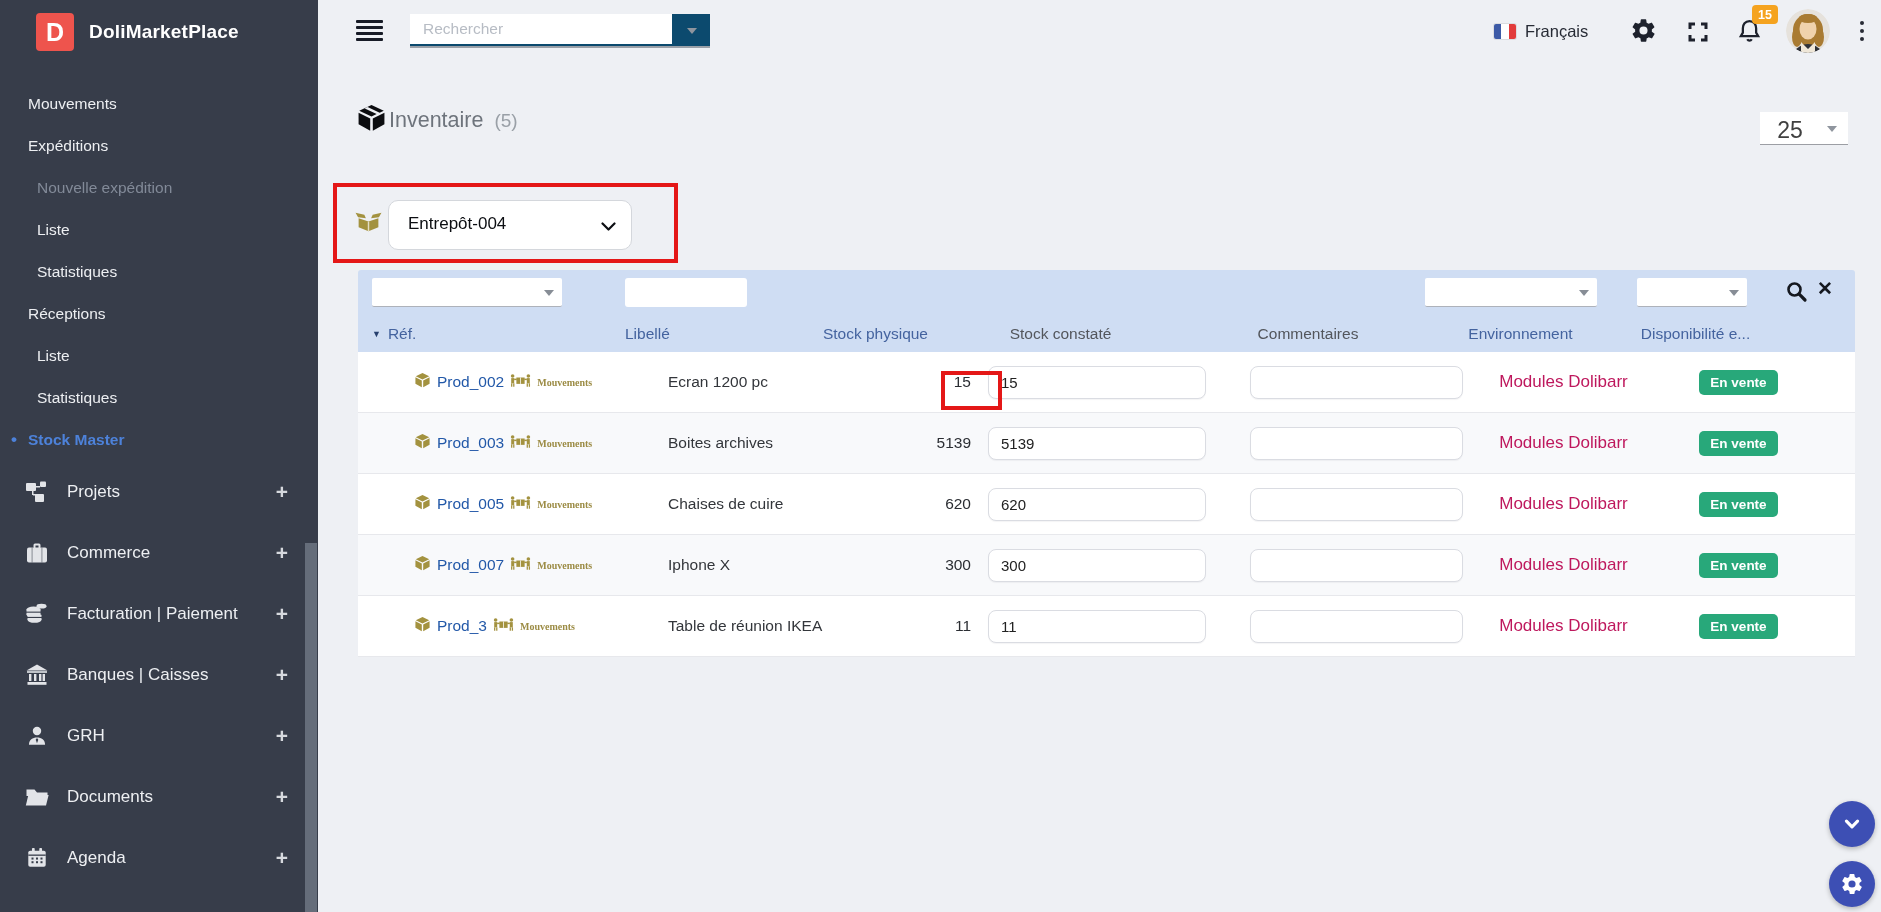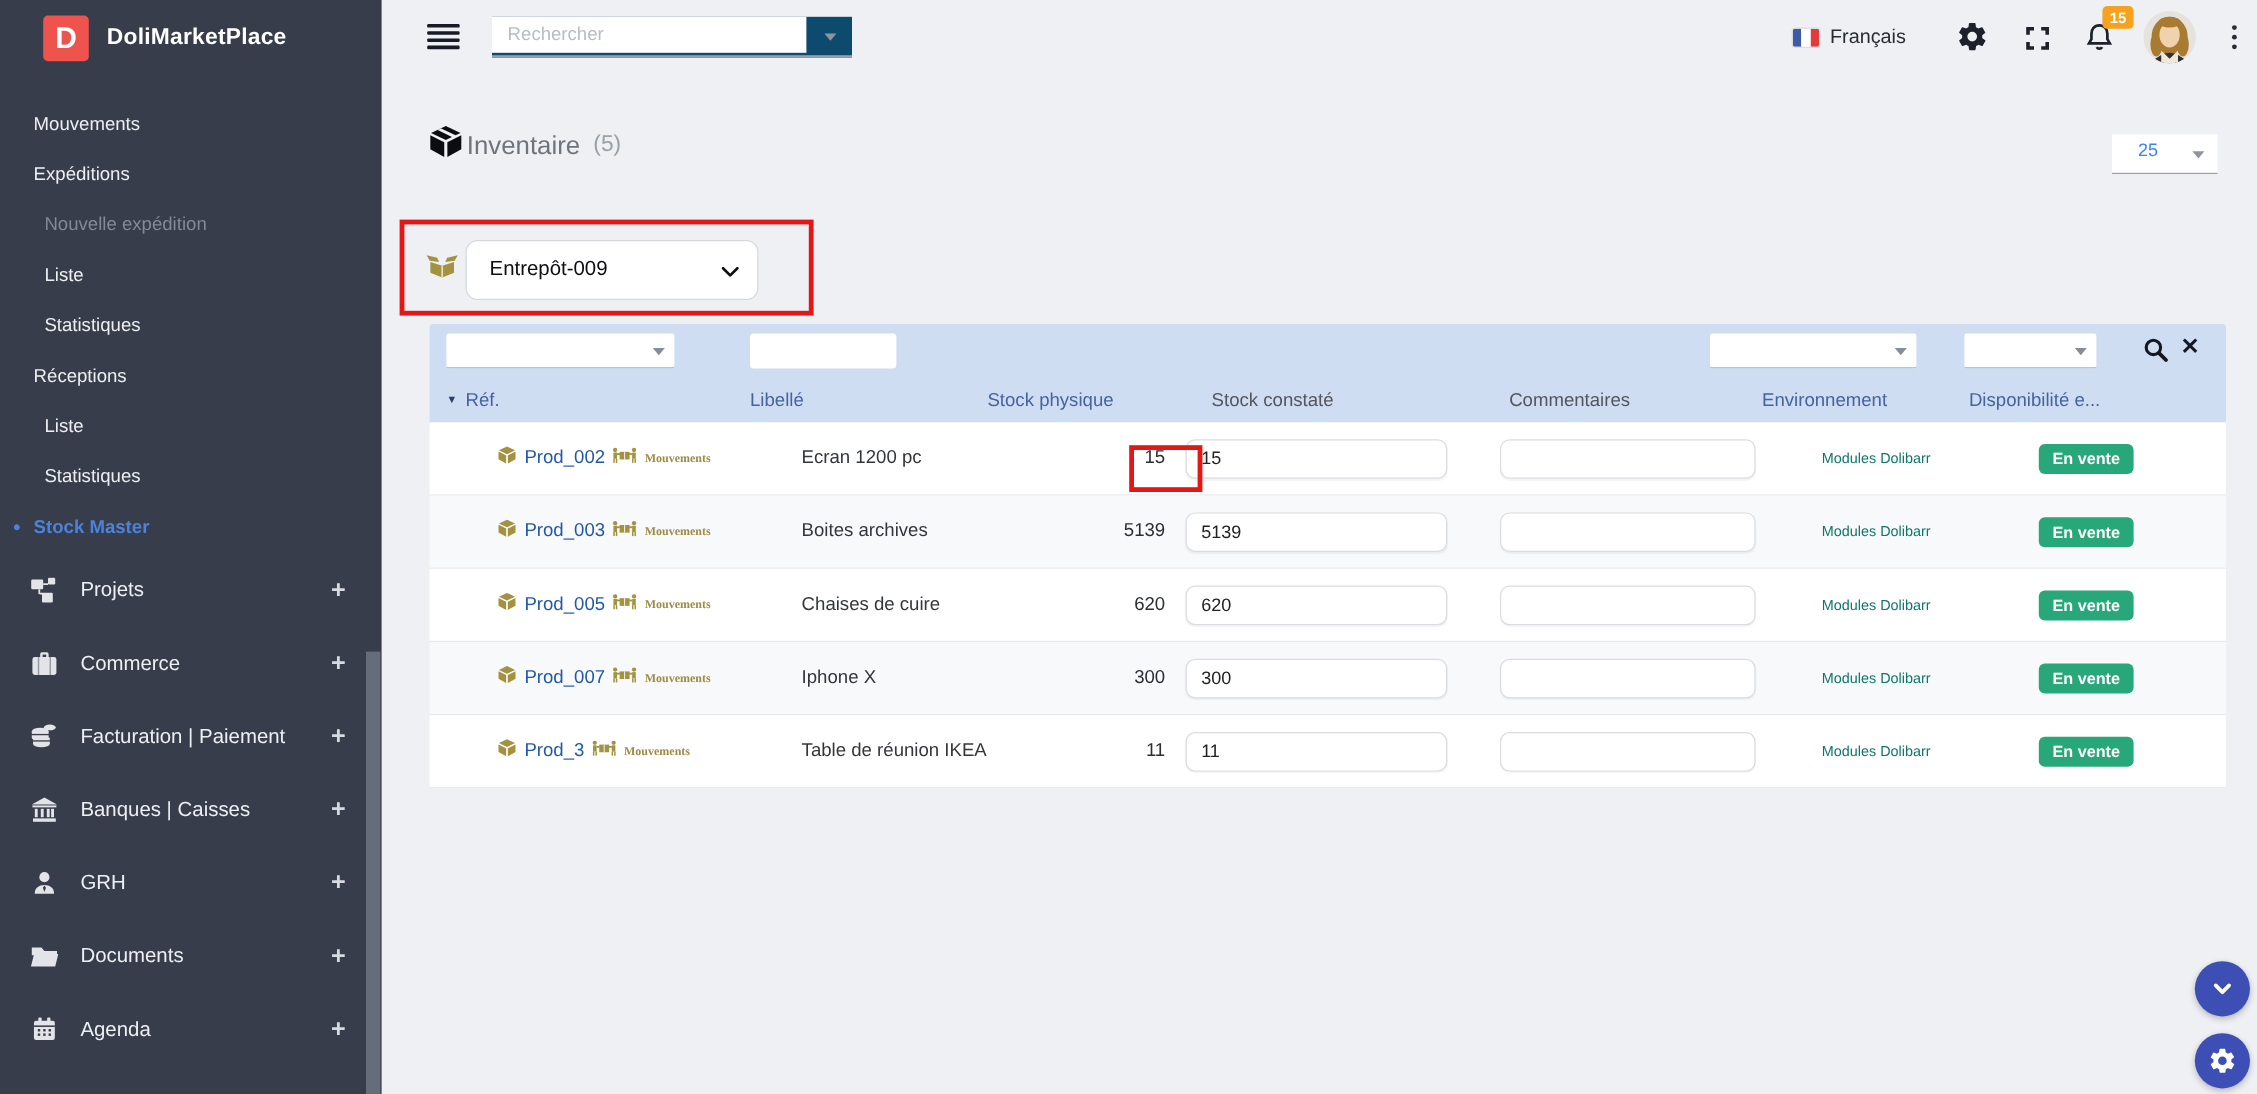--- a/index.html
+++ b/index.html
@@ -41,21 +41,21 @@
   .badge { position:absolute; left:1752px; top:5px; min-width:26px; height:19px; background:#f5a31f; border-radius:4px; color:#fff; font-size:12.5px; font-weight:bold; display:flex; align-items:center; justify-content:center; z-index:6; }
   .avatar { position:absolute; left:1786px; top:9px; width:44px; height:44px; border-radius:50%; overflow:hidden; cursor:pointer; }
   .kebab { position:absolute; left:1860px; top:21px; display:flex; flex-direction:column; gap:4px; cursor:pointer; }
   .kebab i { width:4px; height:4px; border-radius:50%; background:#272b35; }
 
   
   .page-title { position:absolute; left:356px; top:103px; display:flex; align-items:center; }
   .page-title .txt { font-size:21.5px; color:#6e747c; margin-left:2px; }
   .page-title .cnt { font-size:19px; color:#9aa0a7; margin-left:11px; }
   .pagesize { position:absolute; left:1760px; top:112px; width:88px; height:33px; background:#fff; border-bottom:1px solid #9c9ea4; cursor:pointer; }
-  .pagesize .val { position:absolute; left:0; right:28px; top:5px; text-align:center; font-size:15px; color:#3b82f6; }
+  .pagesize .val { position:absolute; left:0; right:28px; top:5px; text-align:center; font-size:23px; color:#404040; }
   .pagesize .combo-tri { position:absolute; right:11px; top:14px; }
 
   
   .wh-icon { position:absolute; left:355px; top:210px; }
   .wh-select { position:absolute; left:388px; top:200px; width:244px; height:50px; background:#fff; border:1px solid #d4d7dc; border-radius:10px; cursor:pointer; }
   .wh-select .val { position:absolute; left:19px; top:13px; font-size:17px; color:#0c0e12; }
   .wh-select svg { position:absolute; right:15px; top:21px; }
 
   
   .table { position:absolute; left:358px; top:270px; width:1497px; }
@@ -77,21 +77,21 @@
   .trow:nth-child(odd) { background:#f8f9fb; }
   .trow:first-child { background:#fcfcfd; }
   .c-ref { padding-left:13px; display:flex; align-items:center; gap:6px; }
   .c-ref a { color:#2258a8; font-size:15.5px; text-decoration:none; cursor:pointer; }
   .mvt-lbl { font-family:"Liberation Serif", serif; font-weight:bold; font-size:10px; color:#9c8c45; cursor:pointer; }
   .c-lib { padding-left:17px; color:#33363b; font-size:15.5px; }
   .c-phys { text-align:right; color:#2b2e33; font-size:15.5px; }
   .c-inp { padding-left:17px; }
   .row-input { width:218px; height:33px; border:1px solid #dadce2; border-radius:8px; background:#fff; padding-left:12px; font-size:15px; color:#222; outline:0; font-family:"Liberation Sans",sans-serif; box-shadow:0 1px 1px rgba(30,40,60,.05); }
   .row-input.cmt { width:213px; margin-left:-3px; }
-  .c-env { text-align:center; color:#0f766e; font-size:12px; }
+  .c-env { text-align:center; color:#be185d; font-size:17px; }
   .c-dispo { text-align:center; }
   .status-badge { display:inline-block; background:#28a87a; color:#fff; font-size:13.5px; font-weight:bold; padding:5px 11px; border-radius:5px; }
 
   
   .red-box { position:absolute; border:4px solid #e41717; z-index:50; pointer-events:none; }
   .red-box.b1 { left:333px; top:183px; width:345px; height:80px; }
   .red-box.b2 { left:941px; top:371px; width:61px; height:39px; }
   .fab { position:absolute; width:46px; height:46px; border-radius:50%; background:#3d4fb4; display:flex; align-items:center; justify-content:center; cursor:pointer; z-index:20; box-shadow:0 2px 5px rgba(0,0,0,.25); }
   .fab.chev { left:1829px; top:801px; }
   .fab.gear { left:1829px; top:861px; }
@@ -329,21 +329,21 @@
     <svg width="27" height="24" viewBox="0 0 26 23">
         <g fill="#a3923f">
           <polygon points="3,7 0.5,2.5 9,4.5 10.5,8"></polygon>
           <polygon points="23,7 25.5,2.5 17,4.5 15.5,8"></polygon>
           <polygon points="3.5,8 13,11 22.5,8 22.5,16.5 13,20.5 3.5,16.5"></polygon>
         </g>
         <polygon points="12.3,11.2 13.7,11.2 13.7,20.2 12.3,20.2" fill="#fff" opacity=".7"></polygon>
       </svg>
   </span>
   <div class="wh-select">
-    <span class="val">Entrepôt-009</span>
+    <span class="val">Entrepôt-004</span>
     <svg width="15" height="10" viewBox="0 0 15 10">
         <polyline points="1.5,1.5 7.5,7.5 13.5,1.5" fill="none" stroke="#0c0e12" stroke-width="2.2" stroke-linecap="round" stroke-linejoin="round"></polyline>
       </svg>
   </div>
 
   <div class="table">
     <div class="thead">
       <div class="filter-row">
         <div class="f-combo" style="left:14px; width:190px;">
             <span class="combo-tri"></span>

